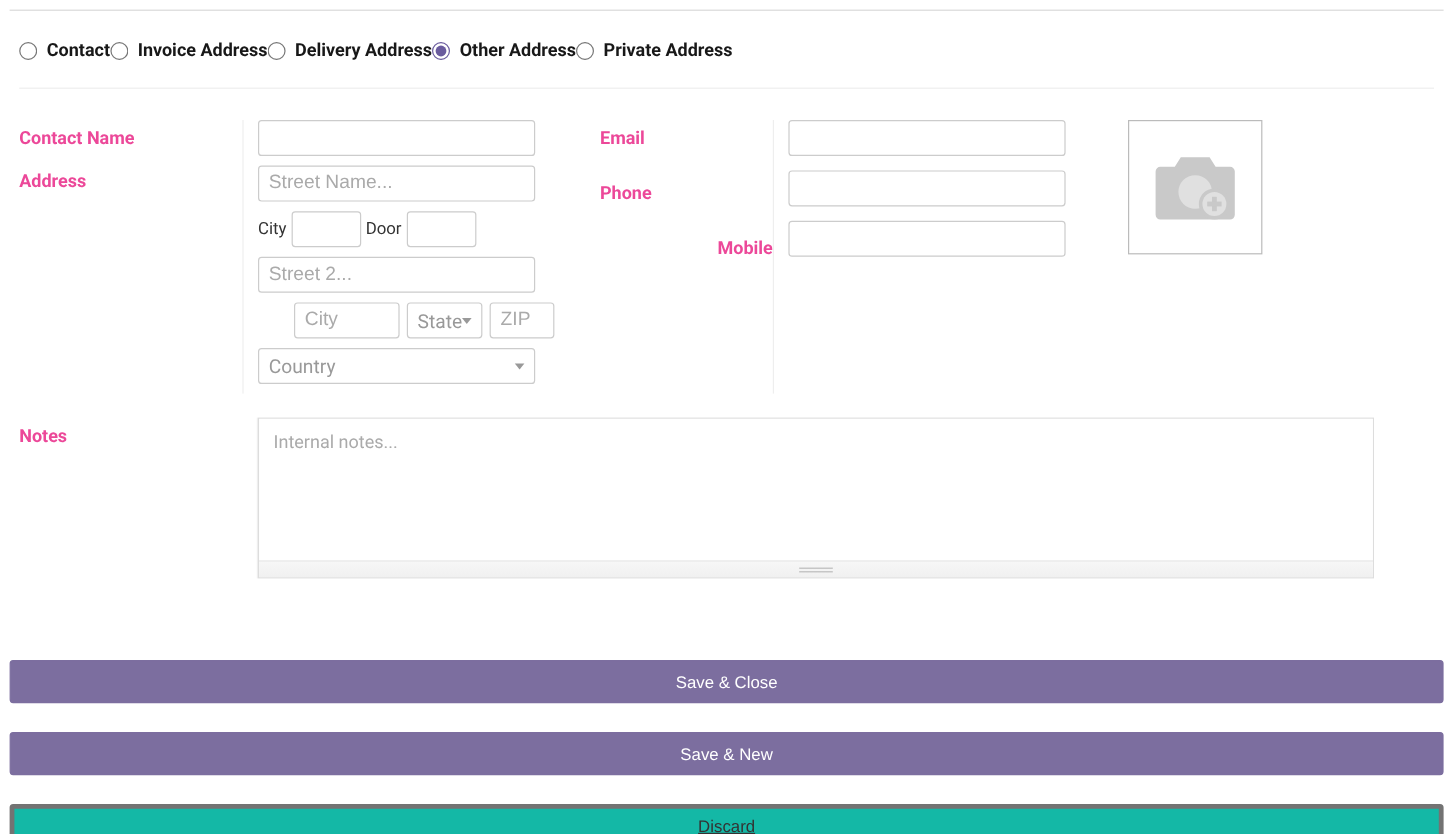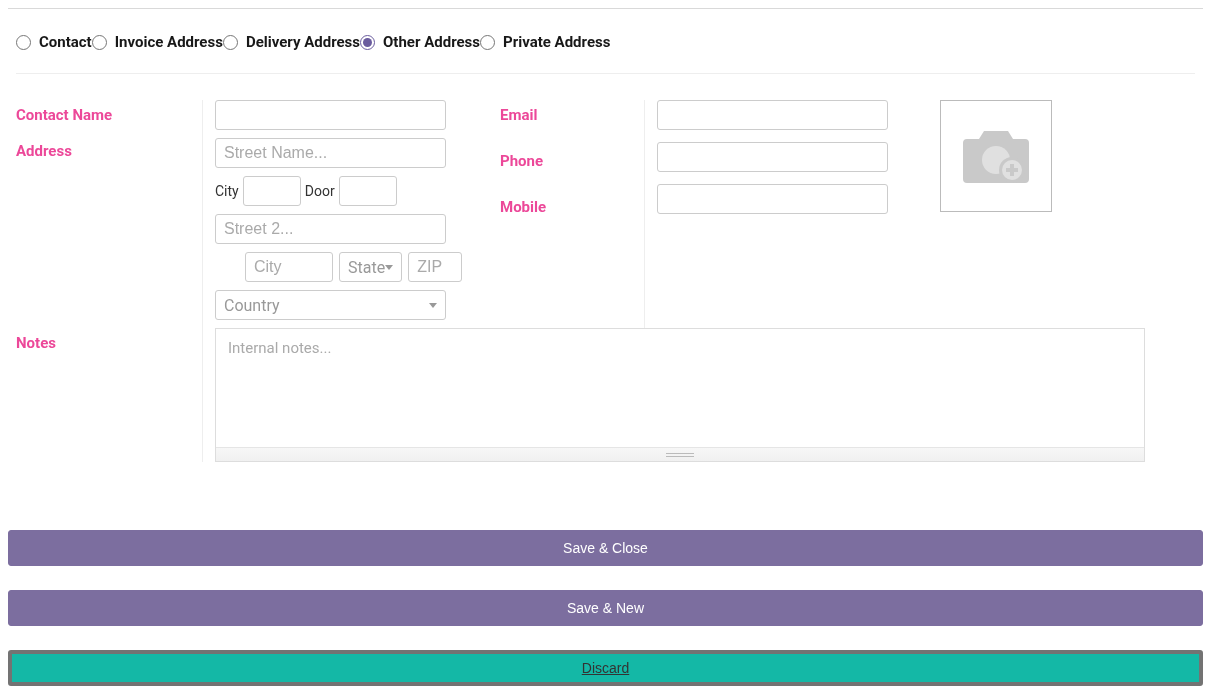--- a/index.html
+++ b/index.html
@@ -80,21 +80,21 @@
     font-size: 15px;
     font-weight: 700;
     color: #ec4899;
     padding-top: 6px;
   }
   .row-spacing { margin-bottom: 10px; }
   .label-name   { height: 36px; }
   .label-addr   { height: 176px; }
   .label-email  { height: 36px; }
   .label-phone  { height: 36px; }
-  .label-mobile { height: 36px; }
+  .label-mobile { height: 36px; text-align: right; }
   input[type="text"], .select-like {
     height: 30px;
     border: 1px solid #ccc;
     border-radius: 3px;
     padding: 0 8px;
     font-size: 16px;
     color: #333;
     width: 100%;
     background: #fff;
   }
@@ -127,23 +127,25 @@
     width: 112px;
     height: 112px;
     border: 1px solid #bbb;
     display: flex;
     align-items: center;
     justify-content: center;
     cursor: pointer;
   }
   .notes-section {
     display: flex;
+    margin-top: 20px;
+    gap: 12px;
   }
   .notes-label-col { width: 186px; flex-shrink:0; }
-  .notes-field-col { flex: 1; border-left: 1px solid #eee; padding-left: 12px; padding-right: 50px; }
+  .notes-field-col { flex: 1; border-left: 1px solid #eee; padding-left: 0; padding-right: 50px; }
   .notes-area {
     border: 1px solid #ddd;
     width: 100%;
     position: relative;
   }
   textarea {
     width: 100%;
     height: 118px;
     border: none;
     resize: none;

